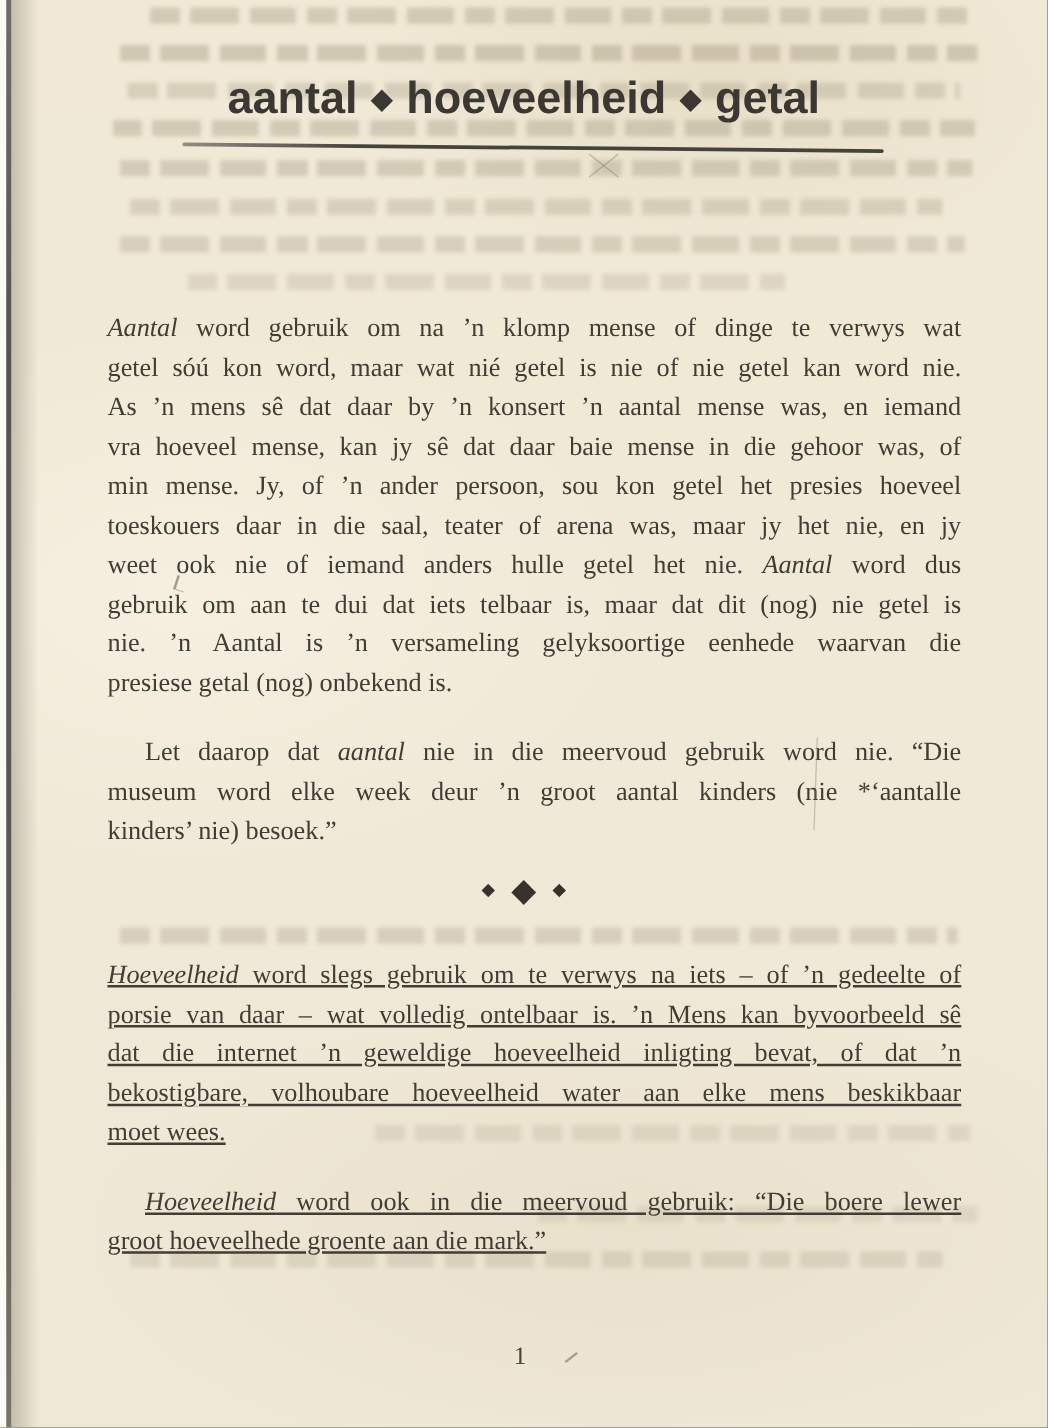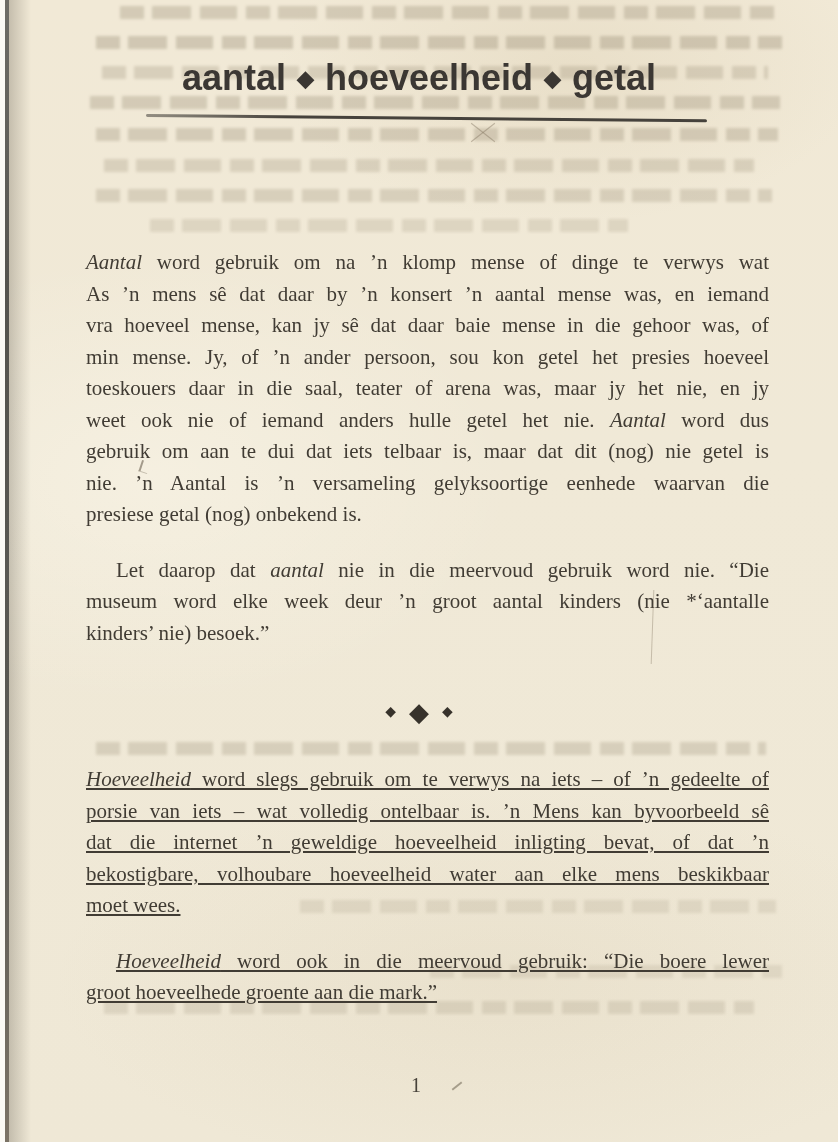--- a/index.html
+++ b/index.html
@@ -95,20 +95,21 @@
   <div class="ghost" style="top:1001px;left:104px; right:84px;  opacity:.32;"></div>
 
   <div class="title">
     <span>aantal</span><span class="tdia">◆</span><span>hoeveelheid</span><span class="tdia">◆</span><span>getal</span>
   </div>
   <div class="title-rule"></div>
 
   <div class="body-block section-a">
       <div class="para">
         <div class="tline"><span class="it">Aantal</span><span> word gebruik om na ’n klomp mense of dinge te verwys wat</span></div>
+        <div class="tline"><span>getel sóú kon word, maar wat nié getel is nie of nie getel kan word nie.</span></div>
         <div class="tline"><span>As ’n mens sê dat daar by ’n konsert ’n aantal mense was, en iemand</span></div>
         <div class="tline"><span>vra hoeveel mense, kan jy sê dat daar baie mense in die gehoor was, of</span></div>
         <div class="tline"><span>min mense. Jy, of ’n ander persoon, sou kon getel het presies hoeveel</span></div>
         <div class="tline"><span>toeskouers daar in die saal, teater of arena was, maar jy het nie, en jy</span></div>
         <div class="tline"><span>weet ook nie of iemand anders hulle getel het nie. </span><span class="it">Aantal</span><span> word dus</span></div>
         <div class="tline"><span>gebruik om aan te dui dat iets telbaar is, maar dat dit (nog) nie getel is</span></div>
         <div class="tline"><span>nie. ’n Aantal is ’n versameling gelyksoortige eenhede waarvan die</span></div>
         <div class="tline tline-end"><span>presiese getal (nog) onbekend is.</span></div>
       </div>
       <div class="para para-indent">
@@ -118,21 +119,21 @@
       </div>
     </div>
 
   <div class="divider">
     <span class="dv-s">◆</span><span class="dv-l">◆</span><span class="dv-s">◆</span>
   </div>
 
   <div class="body-block section-h">
       <div class="para">
         <div class="tline"><span class="it">Hoeveelheid</span><span> word slegs gebruik om te verwys na iets – of ’n gedeelte of</span></div>
-        <div class="tline"><span>porsie van iets – wat volledig ontelbaar is. ’n Mens kan byvoorbeeld sê</span></div>
+        <div class="tline"><span>porsie van daar – wat volledig ontelbaar is. ’n Mens kan byvoorbeeld sê</span></div>
         <div class="tline"><span>dat die internet ’n geweldige hoeveelheid inligting bevat, of dat ’n</span></div>
         <div class="tline"><span>bekostigbare, volhoubare hoeveelheid water aan elke mens beskikbaar</span></div>
         <div class="tline tline-end"><span>moet wees.</span></div>
       </div>
       <div class="para para-indent">
         <div class="tline"><span class="it">Hoeveelheid</span><span> word ook in die meervoud gebruik: “Die boere lewer</span></div>
         <div class="tline tline-end"><span>groot hoeveelhede groente aan die mark.”</span></div>
       </div>
     </div>
 

